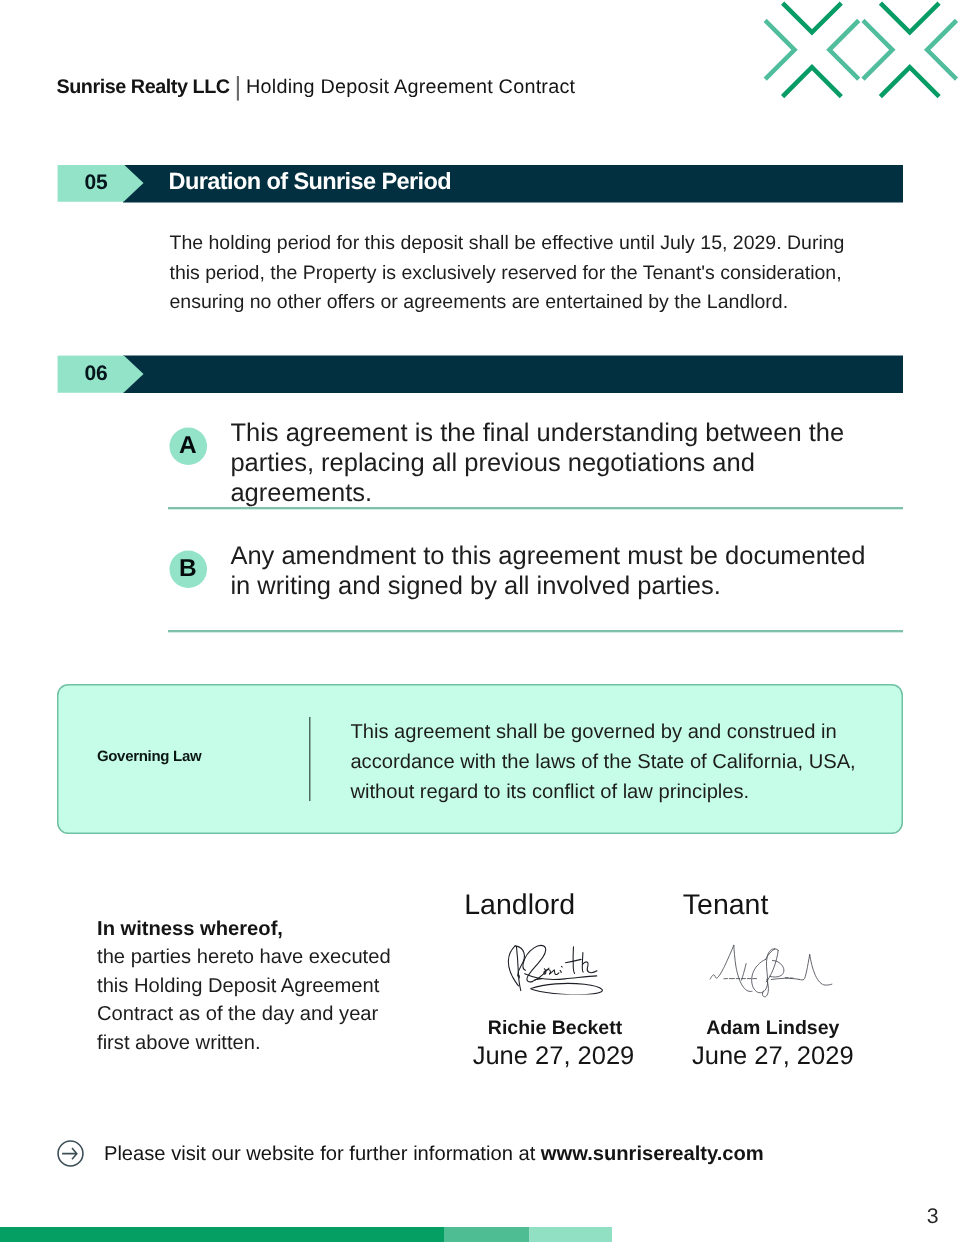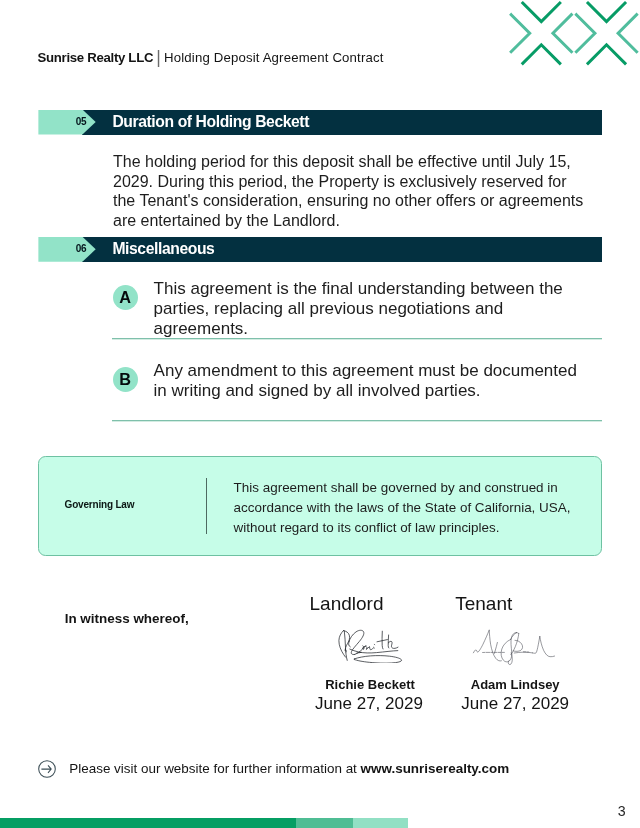--- a/index.html
+++ b/index.html
@@ -16,26 +16,26 @@
   .hdr-sep{color:#6b6b6b;font-weight:400;padding:0 3.2px;font-size:17.5px;position:relative;top:1.4px;letter-spacing:0;}
   .hdr-doc{font-weight:400;letter-spacing:0.16px;}
 
   
   .sec{position:absolute;left:38.4px;width:563.2px;height:25px;}
   .sec .bar{position:absolute;left:44px;top:0;right:0;height:25px;background:#033040;}
   .sec .tagwrap{position:absolute;left:0;top:0;width:57.3px;height:25px;}
   .sec .tag{position:absolute;left:0;top:0;width:57.3px;height:25px;background:#92e3c8;
             clip-path:polygon(0 0, 44px 0, 57.3px 50%, 44px 100%, 0 100%);}
   .sec .num{position:absolute;left:3.1px;top:0;width:45px;height:25px;line-height:23.5px;
-            text-align:right;font-weight:bold;font-size:10px;color:#04151c;letter-spacing:-0.2px;}
+            text-align:center;font-weight:bold;font-size:14px;color:#04151c;letter-spacing:-0.2px;}
   .sec .title{position:absolute;left:74.0px;top:0;height:25px;line-height:24.2px;
               font-weight:bold;font-size:15.7px;color:#ffffff;letter-spacing:-0.4px;}
 
   
-  .para{position:absolute;color:#1d1d1d;font-size:16px;line-height:19.7px;}
+  .para{position:absolute;color:#1d1d1d;font-size:13px;line-height:19.7px;}
 
   
   .item-circle{position:absolute;width:25.4px;height:25.4px;border-radius:50%;background:#92e3c8;
                text-align:center;line-height:24.3px;font-weight:bold;font-size:16.3px;color:#050a0c;}
   .item-text{position:absolute;color:#1d1d1d;font-size:17px;line-height:19.7px;}
   .divider{position:absolute;height:2px;background:linear-gradient(to bottom,#7fc0ab 0,#7fc0ab 65%,#d3ece2 65%,#d3ece2 100%);}
 
   
   .gov{position:absolute;left:38.3px;top:456.3px;width:563.3px;height:99.4px;
        background:#c6fde8;border:1.25px solid #6ec1a2;border-radius:7.5px;box-sizing:border-box;}
@@ -77,47 +77,47 @@
   <div class="hdr-text">
     <span class="hdr-company">Sunrise Realty LLC</span><span class="hdr-sep">|</span><span class="hdr-doc">Holding Deposit Agreement Contract</span>
   </div>
 
   <div class="sec" style="top:109.5px">
     <div class="bar"></div>
     <div class="tagwrap">
       <div class="tag"></div>
       <div class="num">05</div>
     </div>
-    <div class="title">Duration of Holding Beckett</div>
+    <div class="title">Duration of Sunrise Period</div>
   </div>
   <div class="para" style="left:113px;top:152px;width:472px">The holding period for this deposit shall be effective until July 15, 2029. During this period, the Property is exclusively reserved for the Tenant's consideration, ensuring no other offers or agreements are entertained by the Landlord.</div>
 
   <div class="sec" style="top:236.8px">
     <div class="bar"></div>
     <div class="tagwrap">
       <div class="tag"></div>
       <div class="num">06</div>
     </div>
-    <div class="title">Miscellaneous</div>
   </div>
 
   <div class="item-circle" style="left:112.5px;top:284.9px">A</div>
   <div class="item-text" style="left:153.6px;top:279.2px;width:440px">This agreement is the final understanding between the parties, replacing all previous negotiations and agreements.</div>
   <div class="divider" style="left:112px;top:338px;width:489.6px"></div>
 
   <div class="item-circle" style="left:112.5px;top:366.9px">B</div>
   <div class="item-text" style="left:153.6px;top:361.2px;width:440px">Any amendment to this agreement must be documented in writing and signed by all involved parties.</div>
   <div class="divider" style="left:112px;top:420px;width:489.6px"></div>
 
   <div class="gov"></div>
   <div class="gov-label">Governing Law</div>
   <div class="gov-rule"></div>
   <div class="gov-text">This agreement shall be governed by and construed in accordance with the laws of the State of California, USA, without regard to its conflict of law principles.</div>
 
   <div class="wit-head">In witness whereof,</div>
+  <div class="wit-body">the parties hereto have executed this Holding Deposit Agreement Contract as of the day and year first above written.</div>
 
   <div class="sig-role" style="left:309.5px;top:596.0px;width:120px">Landlord</div>
   <svg class="sig-img" style="left:336px;top:628px;width:68px;height:35px" viewBox="0 0 68 35" xmlns="http://www.w3.org/2000/svg">
     <g stroke="#1b1e24" stroke-width="0.72" fill="none" stroke-linecap="round" stroke-linejoin="round">
       <path d="M7.4 2.6 C4.8 5.2 3.0 8.6 2.9 12.6 C2.8 17.4 5.0 22.6 7.6 26.4 C8.4 27.6 9.1 28.6 9.7 29.3"></path>
       <path d="M7.4 2.6 C10.2 3.0 12.5 4.6 13.3 7.2 C14.2 10.0 13.0 13.2 11.4 15.8 C10.0 18.0 9.2 20.4 9.1 22.6"></path>
       <path d="M8.3 2.9 C8.9 8.4 9.3 14.0 9.5 19.4 C9.7 24.4 10.1 28.2 11.2 32.4"></path>
       <path d="M9.6 21.6 C10.2 22.2 10.4 23.2 10.1 24.0"></path>
       <path d="M13.0 13.6 C13.8 10.4 16.6 6.2 20.0 3.9 C23.2 1.7 26.6 1.8 27.6 3.8 C28.6 5.9 26.6 9.6 23.4 13.4 C20.0 17.5 16.4 21.2 15.5 23.6 C14.7 25.8 16.0 27.0 18.8 26.4"></path>
       <path d="M13.0 13.6 C12.2 16.2 12.6 18.2 14.3 18.9"></path>

